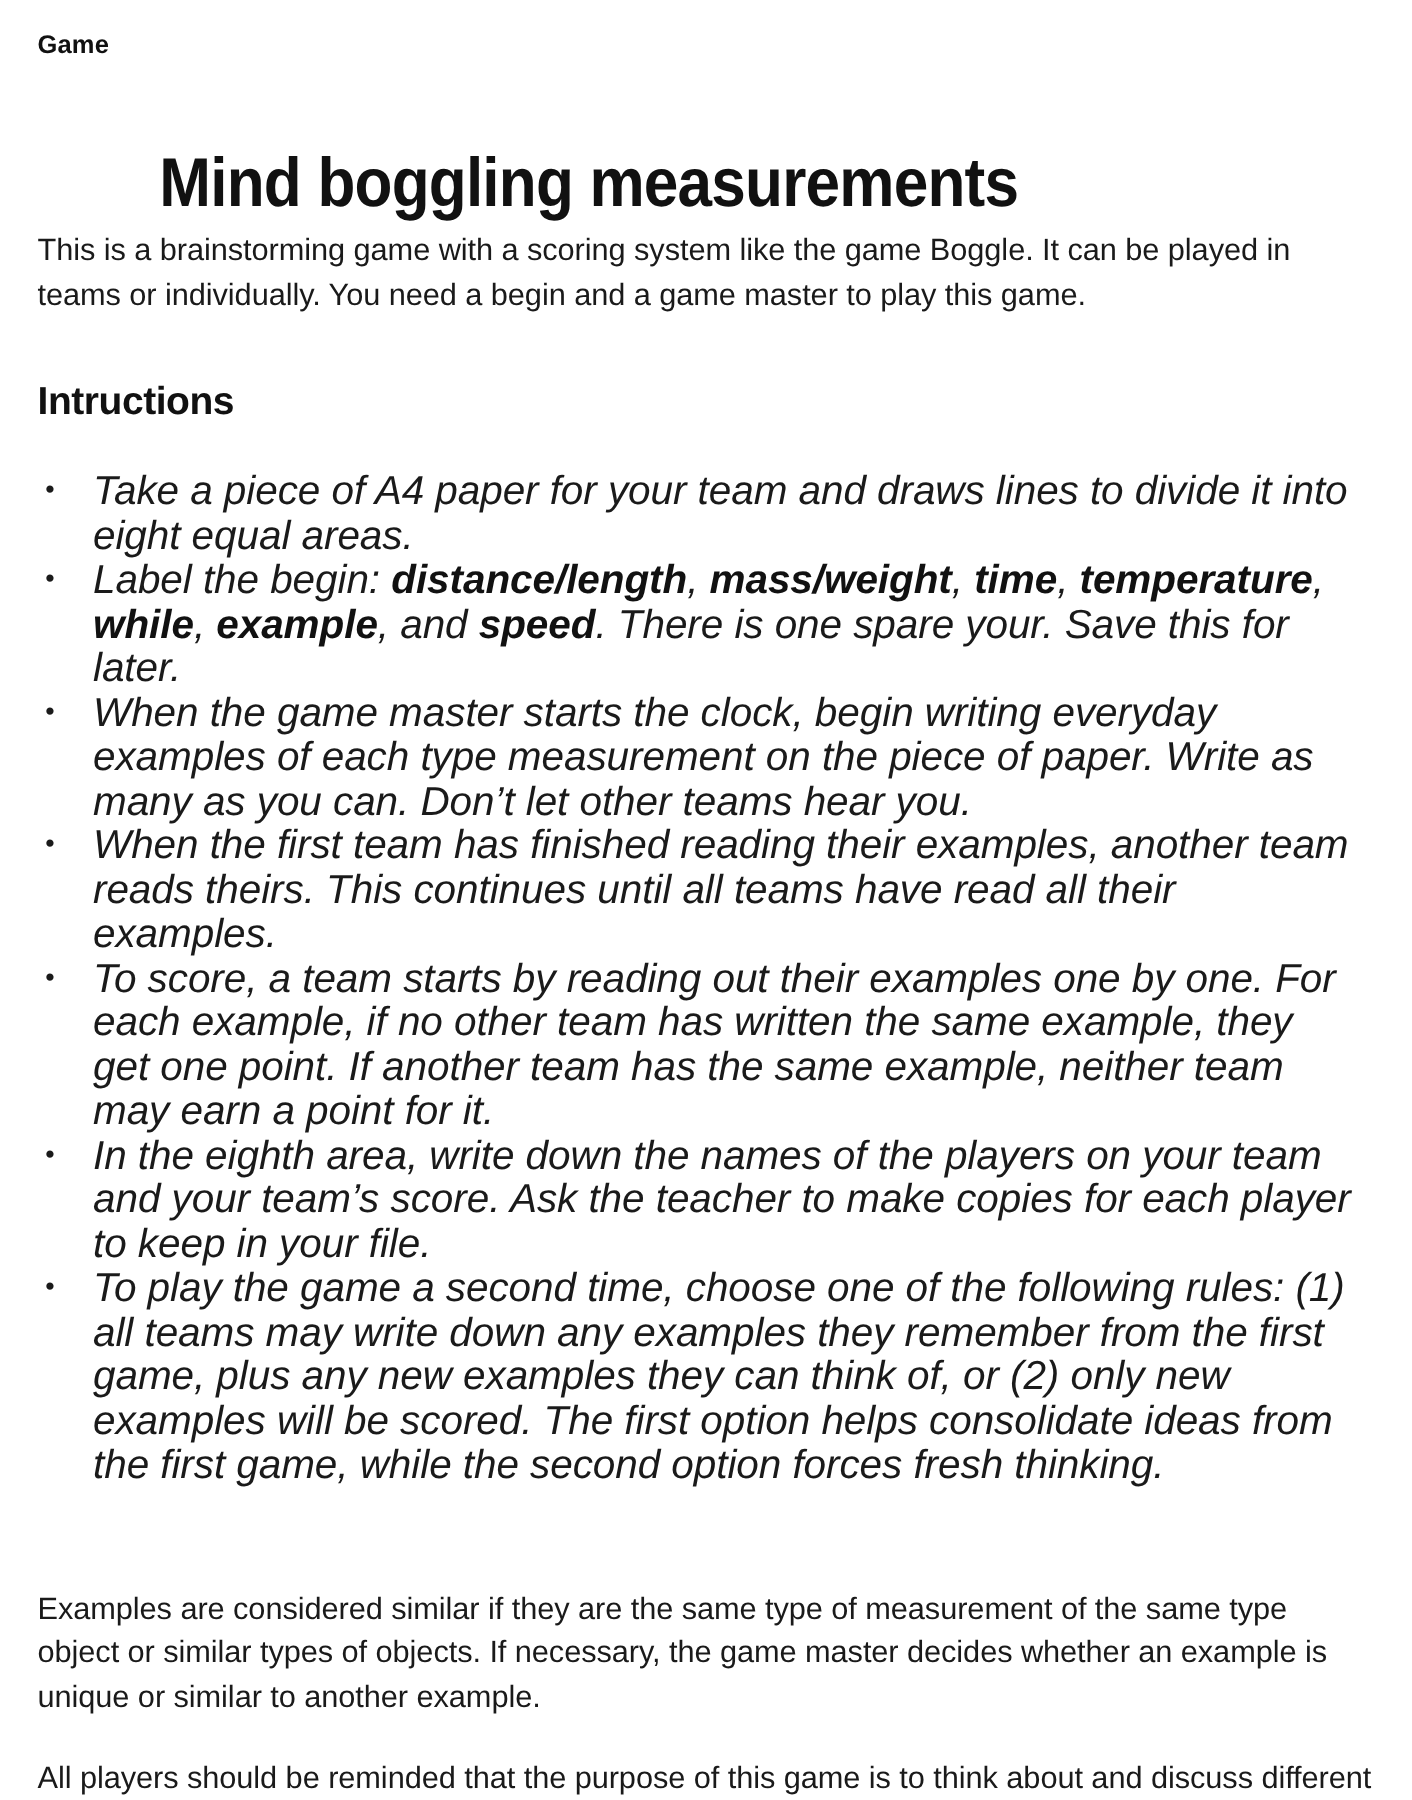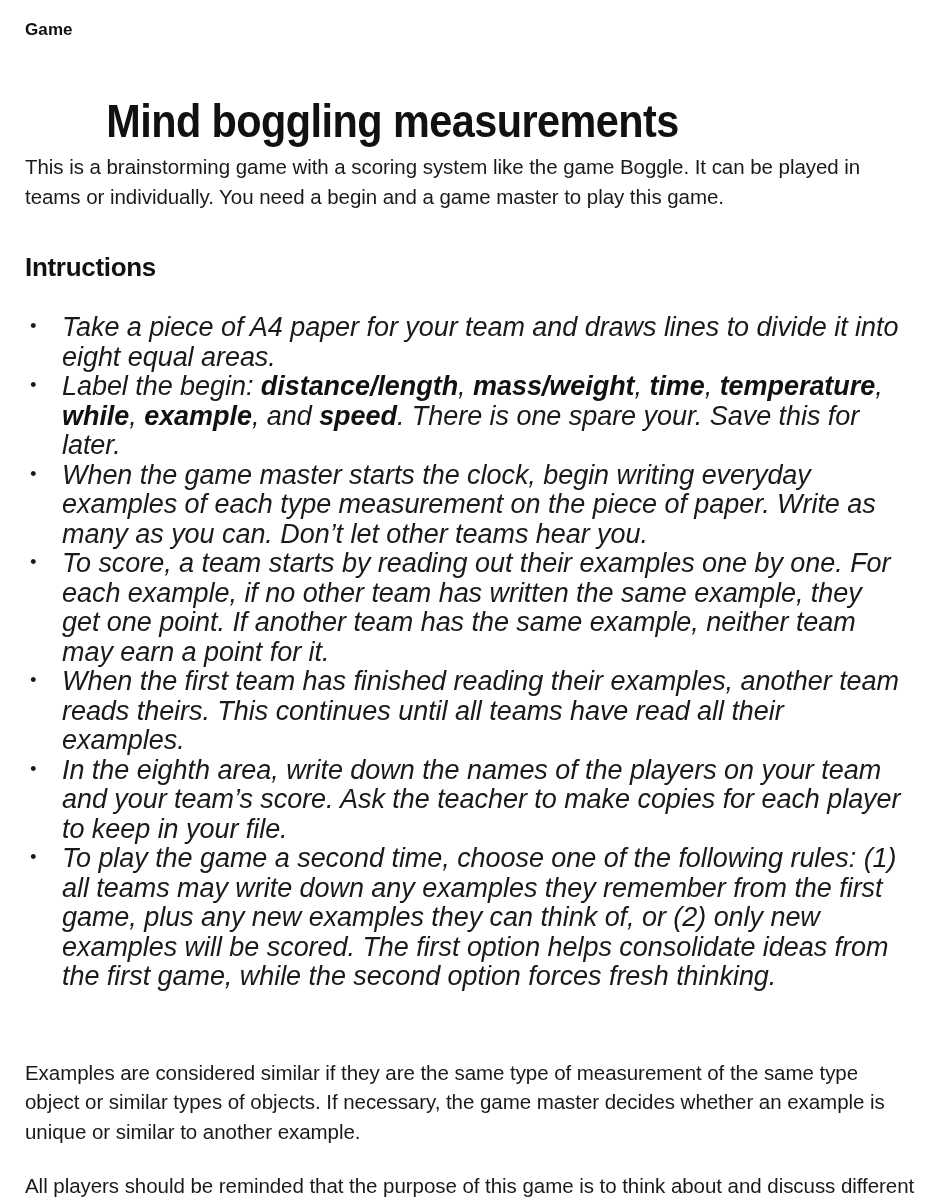--- a/index.html
+++ b/index.html
@@ -129,22 +129,22 @@
     <div class="gap-after-intro"></div>
 
     <h2 class="section-heading">Intructions</h2>
 
     <div class="gap-after-instructions-heading"></div>
 
     <ul class="instruction-list">
         <li><span>Take a piece of A4 paper for your team and draws lines to divide it into eight equal areas.</span></li>
         <li><span>Label the begin: </span><b>distance/length</b><span>, </span><b>mass/weight</b><span>, </span><b>time</b><span>, </span><b>temperature</b><span>, </span><b>while</b><span>, </span><b>example</b><span>, and </span><b>speed</b><span>. There is one spare your. Save this for later.</span></li>
         <li><span>When the game master starts the clock, begin writing everyday examples of each type measurement on the piece of paper. Write as many as you can. Don’t let other teams hear you.</span></li>
+        <li><span>When the first team has finished reading their examples, another team reads theirs. This continues until all teams have read all their examples.</span></li>
         <li><span>To score, a team starts by reading out their examples one by one. For each example, if no other team has written the same example, they get one point. If another team has the same example, neither team may earn a point for it.</span></li>
-        <li><span>When the first team has finished reading their examples, another team reads theirs. This continues until all teams have read all their examples.</span></li>
         <li><span>In the eighth area, write down the names of the players on your team and your team’s score. Ask the teacher to make copies for each player to keep in your file.</span></li>
         <li><span>To play the game a second time, choose one of the following rules: (1) all teams may write down any examples they remember from the first game, plus any new examples they can think of, or (2) only new examples will be scored. The first option helps consolidate ideas from the first game, while the second option forces fresh thinking.</span></li>
       </ul>
 
     <div class="gap-after-list"></div>
 
 
     <div class="gap-after-arbitration-heading"></div>
 
     <p class="body-text">Examples are considered similar if they are the same type of measurement of the same type object or similar types of objects. If necessary, the game master decides whether an example is unique or similar to another example.</p>

